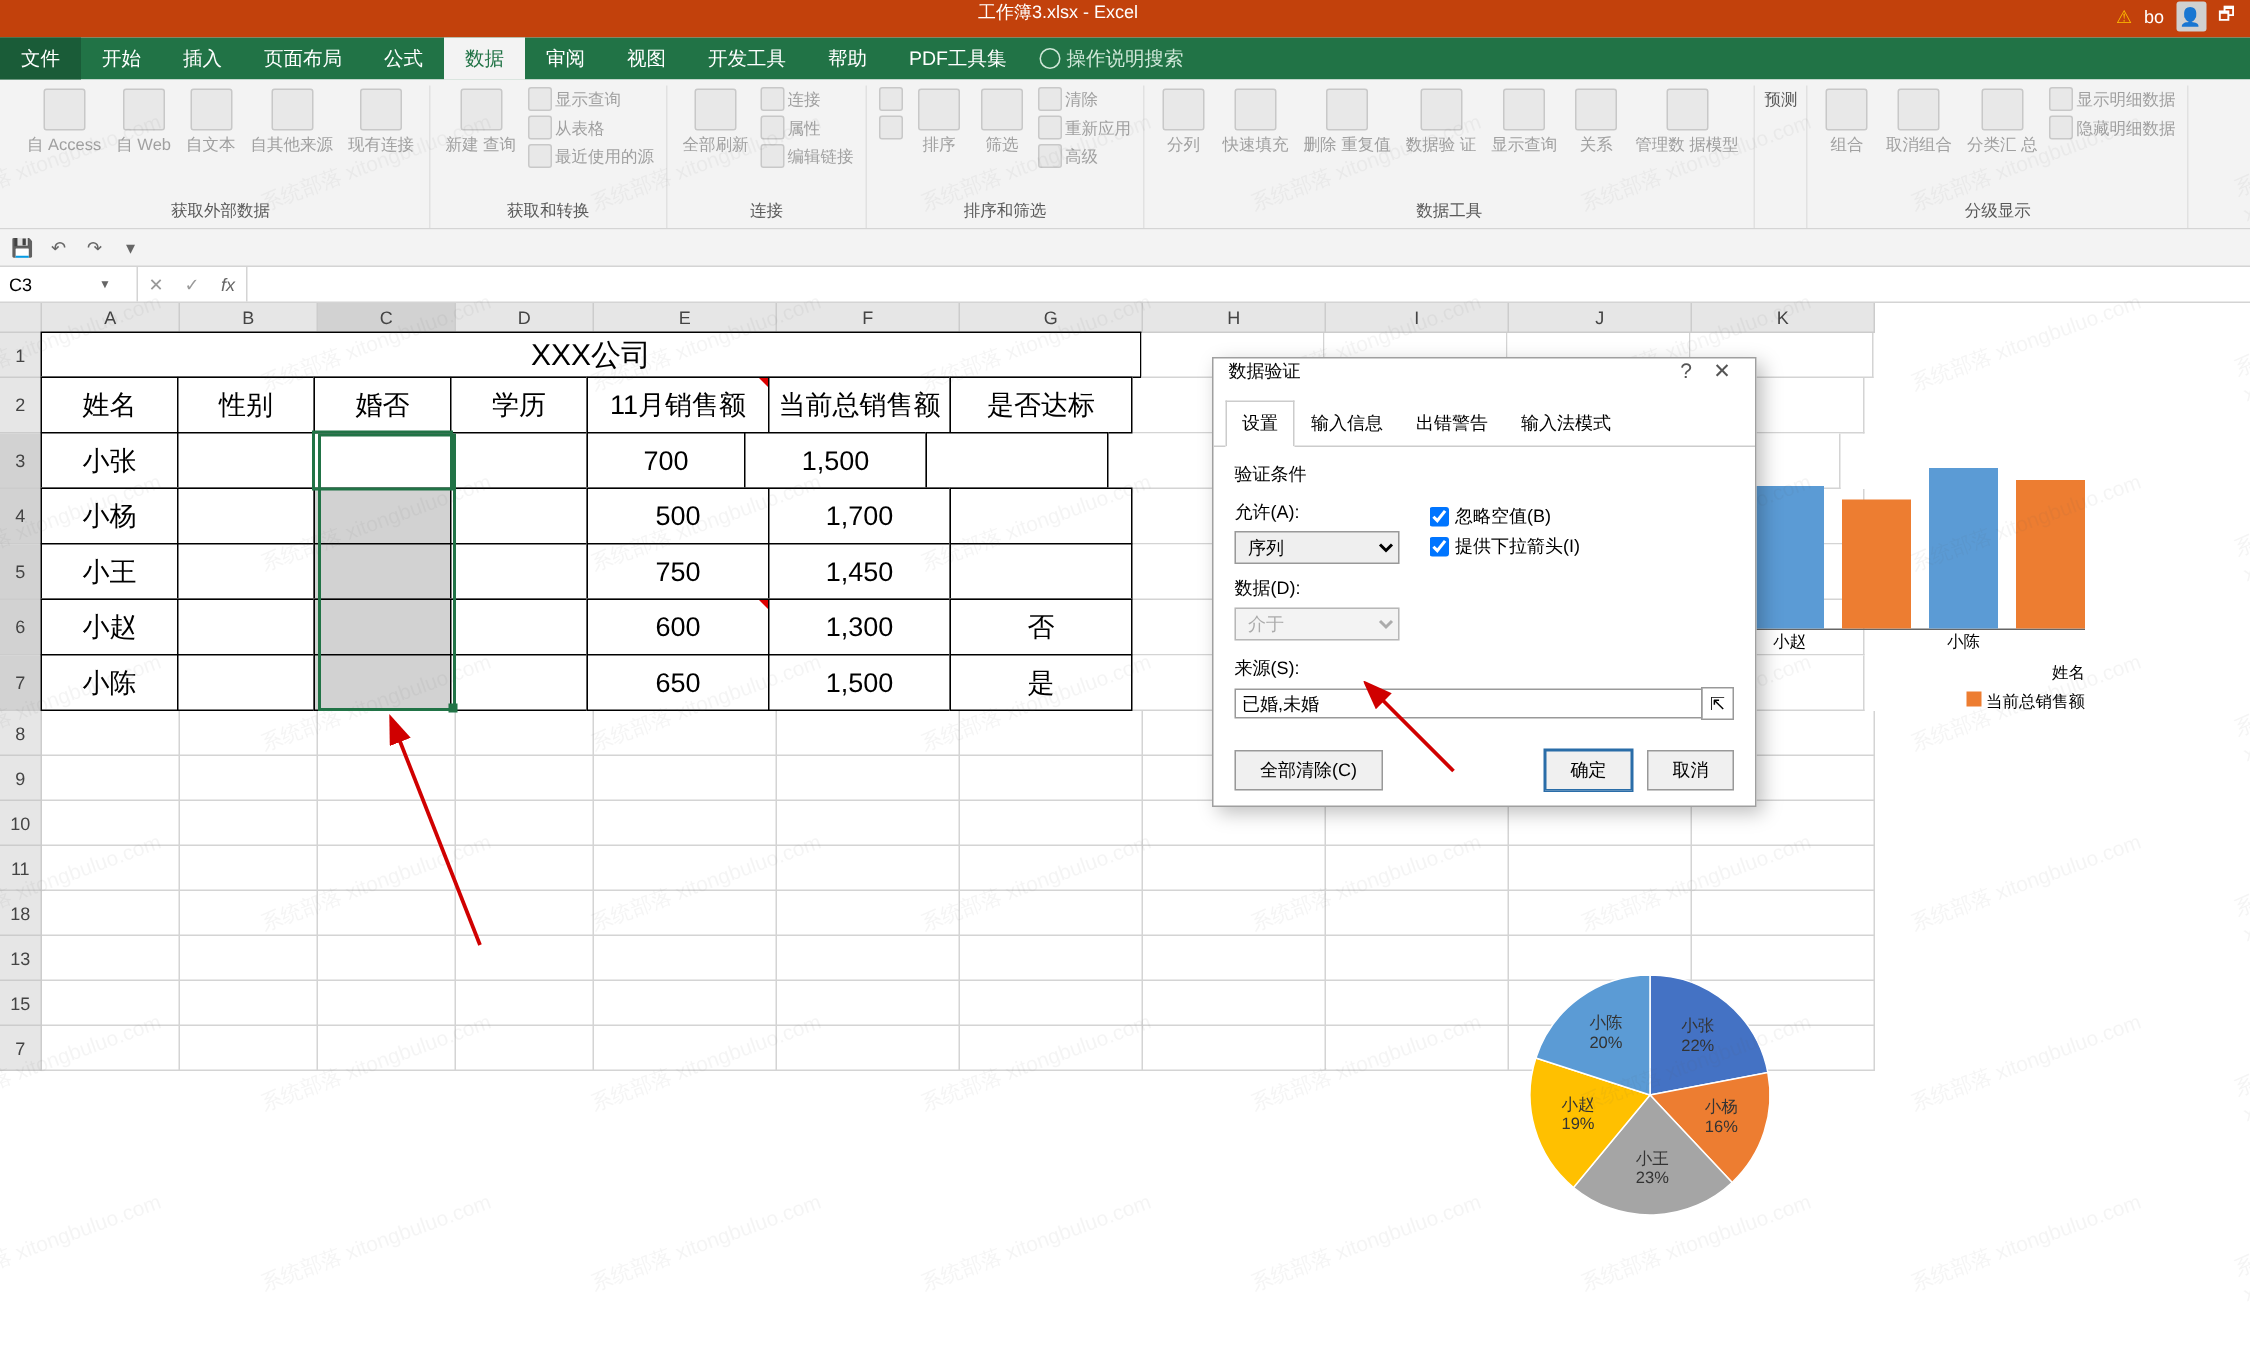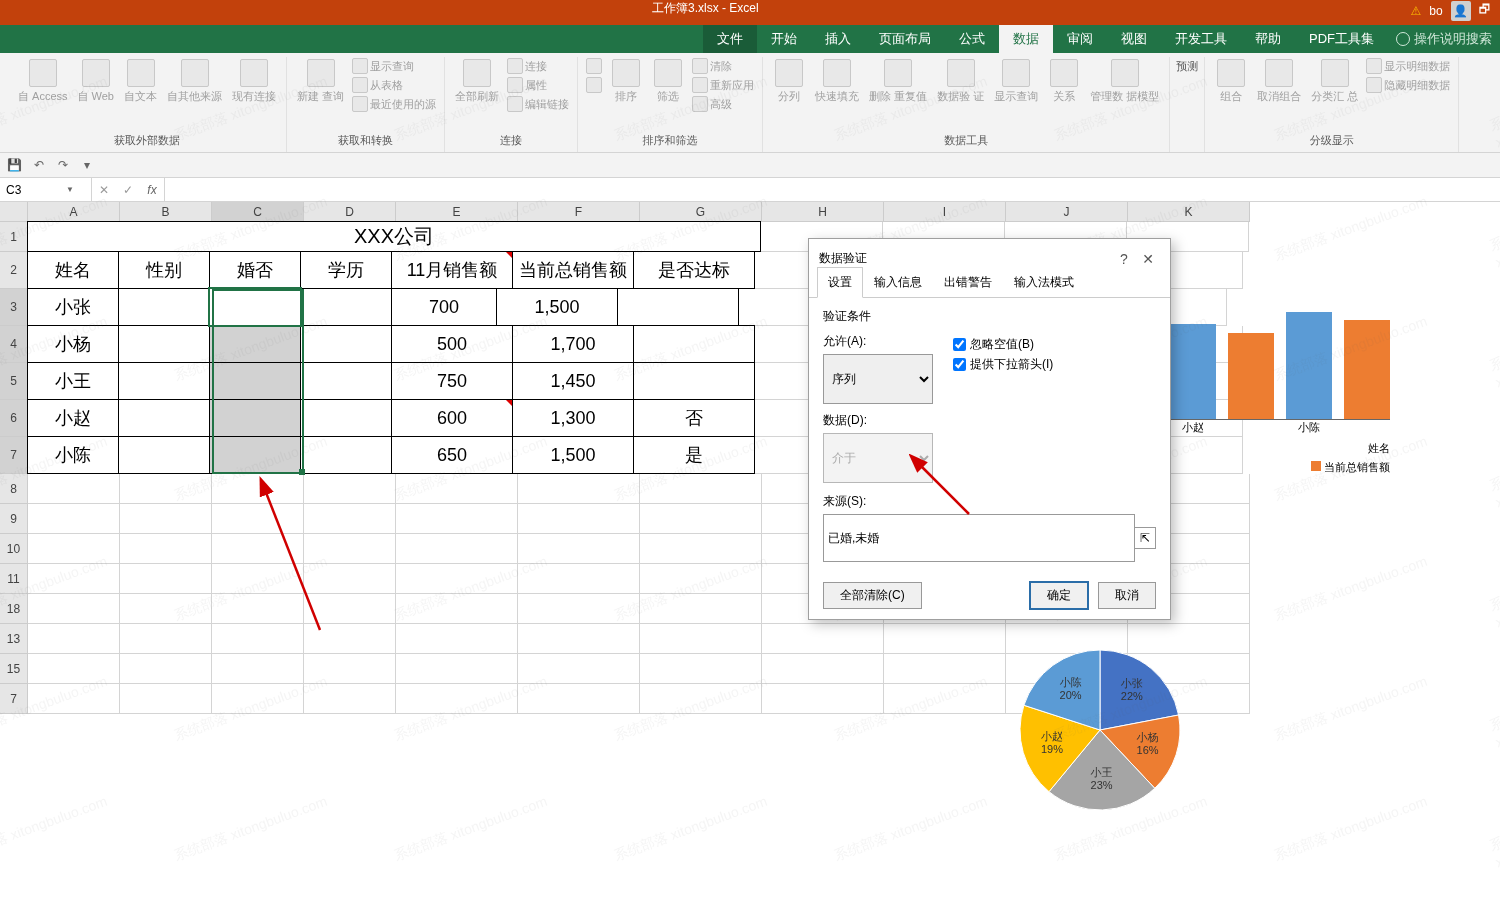--- a/index.html
+++ b/index.html
@@ -6,21 +6,21 @@
 body { background: #fff; overflow: hidden; width: 1500px; height: 908px; position: relative; }
 
 
 .titlebar { background: #c2410c; height: 25px; display: flex; align-items: flex-start; color: #fff; font-size: 12px; }
 .titlebar .title { flex: 1; text-align: center; }
 .titlebar .right { display: flex; align-items: center; gap: 8px; padding-right: 10px; }
 .titlebar .warn { color: #ffc000; }
 .titlebar .avatar { width: 20px; height: 20px; background: #d0d0d0; border-radius: 2px; display: flex; align-items: center; justify-content: center; }
 
 
-.ribbon-tabs { background: #217346; height: 28px; display: flex; align-items: stretch; color: #fff; font-size: 13px; justify-content: flex-end; }
+.ribbon-tabs { background: #217346; height: 28px; display: flex; align-items: stretch; color: #fff; font-size: 13px; }
 .ribbon-tabs .tab { padding: 0 14px; display: flex; align-items: center; cursor: pointer; }
 .ribbon-tabs .tab.file { background: #1a5c38; }
 .ribbon-tabs .tab.active { background: #f3f3f3; color: #217346; }
 .ribbon-tabs .tell { display: flex; align-items: center; padding: 0 8px; gap: 4px; color: #d0e8d9; }
 .ribbon-tabs .bulb { width: 14px; height: 14px; border: 1px solid #d0e8d9; border-radius: 50%; display: inline-block; }
 
 
 .ribbon { background: #f3f3f3; height: 100px; border-bottom: 1px solid #d4d4d4; display: flex; padding: 4px 8px 0 8px; }
 .ribbon-group { display: flex; flex-direction: column; align-items: center; padding: 0 6px; border-right: 1px solid #e1e1e1; }
 .ribbon-group .items { display: flex; gap: 2px; flex: 1; align-items: flex-start; }
@@ -65,30 +65,30 @@
 .row.empty { height: 30px; font-size: 14px; }
 
 .selection-border { position: absolute; border: 2px solid #217346; pointer-events: none; z-index: 3; }
 .sel-handle { width: 6px; height: 6px; background: #217346; position: absolute; bottom: -3px; right: -3px; }
 
 
 .cmt { position: absolute; top: 0; right: 0; width: 0; height: 0; border-left: 6px solid transparent; border-top: 6px solid #d00; }
 
 
 .dialog { position: absolute; left: 808px; top: 238px; width: 363px; background: #fff; border: 1px solid #9f9f9f; box-shadow: 4px 4px 12px rgba(0,0,0,0.25); font-size: 12px; z-index: 100; }
-.dialog .dtitle { height: 28px; display: flex; align-items: flex-end; padding: 0 10px; }
+.dialog .dtitle { height: 28px; display: flex; align-items: flex-start; padding: 0 10px; }
 .dialog .dtitle .t { flex: 1; }
 .dialog .dtitle .q, .dialog .dtitle .x { width: 24px; text-align: center; color: #555; font-size: 14px; cursor: pointer; }
 .dialog .dtabs { display: flex; border-bottom: 1px solid #ccc; padding: 0 8px; }
 .dialog .dtabs .dtab { padding: 6px 10px; border: 1px solid transparent; margin-bottom: -1px; cursor: pointer; }
 .dialog .dtabs .dtab.active { border: 1px solid #ccc; border-bottom: 1px solid #fff; background: #fff; }
 .dialog .dbody { padding: 10px 14px; }
 .dialog .dbody .sect { margin-bottom: 8px; }
 .dialog .dbody label { display: block; margin-bottom: 4px; }
-.dialog .dbody select, .dialog .dbody input[type=text] { font-size: 12px; padding: 16px 4px; border: 1px solid #999; }
+.dialog .dbody select, .dialog .dbody input[type=text] { font-size: 12px; padding: 2px 4px; border: 1px solid #999; }
 .dialog .dbody .row2 { display: flex; gap: 20px; align-items: flex-start; }
 .dialog .dbody .cbrow { display: flex; align-items: center; gap: 4px; margin: 3px 0; }
 .dialog .srcwrap { display: flex; align-items: center; }
 .dialog .srcwrap input { flex: 1; }
 .dialog .srcwrap .pick { width: 22px; height: 22px; border: 1px solid #999; display: flex; align-items: center; justify-content: center; margin-left: -1px; }
 .dialog .dfoot { display: flex; padding: 10px 14px; gap: 10px; }
 .dialog .dfoot .spacer { flex: 1; }
 .dialog .dfoot button { padding: 4px 16px; font-size: 12px; border: 1px solid #999; background: #f0f0f0; cursor: pointer; }
 .dialog .dfoot button.primary { border: 1px solid #2a6da8; outline: 1px solid #2a6da8; }
 

